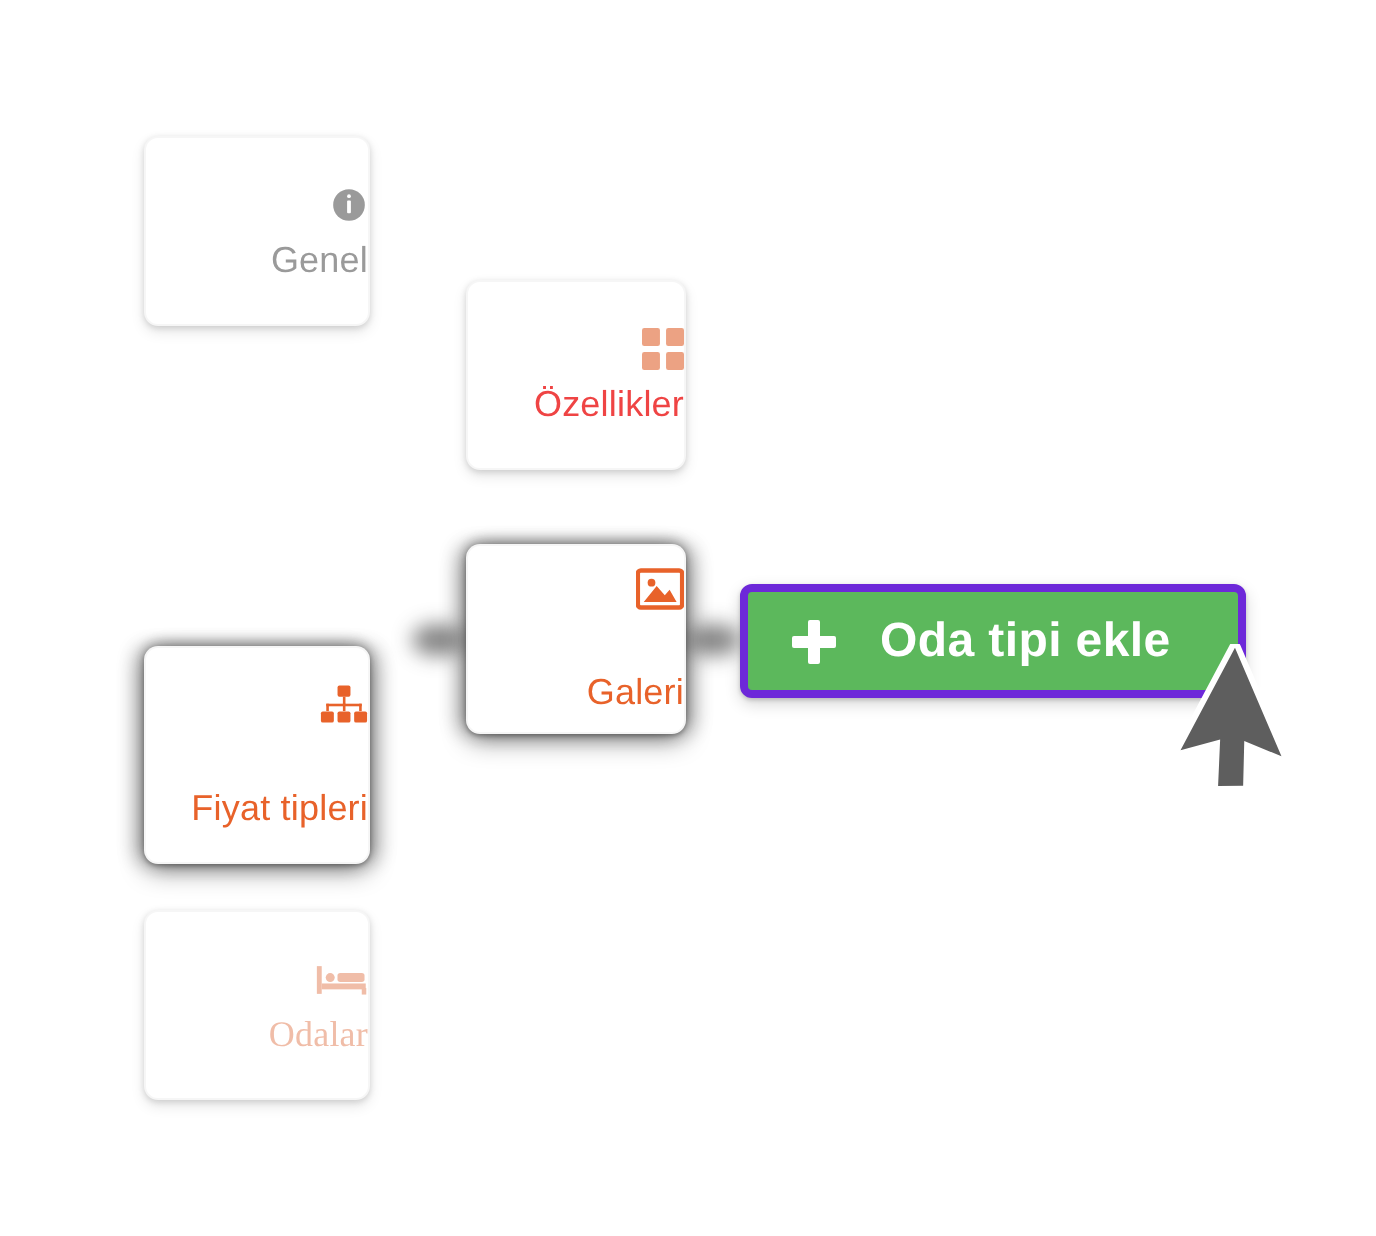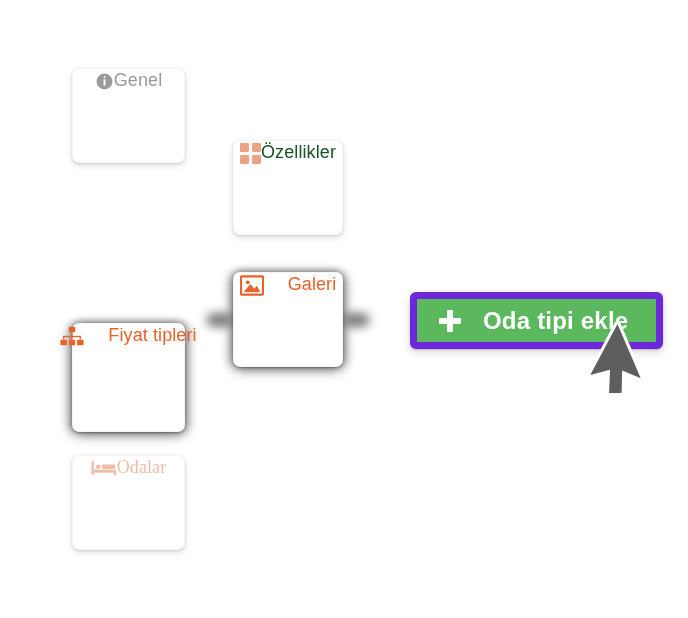--- a/index.html
+++ b/index.html
@@ -22,22 +22,22 @@
     background: #ffffff;
   }
 
   
   .card {
     position: absolute;
     background: #ffffff;
     border-radius: 7px;
     box-sizing: border-box;
     display: flex;
-    flex-direction: row;
-    align-items: flex-start;
+    flex-direction: column;
+    align-items: flex-end;
     justify-content: center;
     box-shadow: 0 1px 3px rgba(0,0,0,0.13),
                 0 3px 7px rgba(0,0,0,0.10);
     border: 1px solid rgba(0,0,0,0.035);
   }
   .card.active {
     box-shadow: 0 1px 2px rgba(0,0,0,0.25),
                 0 4px 12px rgba(0,0,0,0.38),
                 0 -2px 6px rgba(0,0,0,0.22),
                 -5px 0 9px rgba(0,0,0,0.22),
@@ -56,38 +56,37 @@
     line-height: 22px;
     letter-spacing: 0.1px;
     white-space: nowrap;
   }
 
   
   .tone-grey .label  { color: #9a9a9a; }
   .tone-grey svg     { fill: #9a9a9a; }
   .tone-orange .label{ color: #e8622a; }
   .tone-orange svg   { fill: #e8622a; }
-  .tone-faded .label { color: #14532d; }
+  .tone-faded .label { color: #ef4444; }
   .tone-faded svg    { fill: #eca283; }
   .tone-pale .label  { color: #f0bda8; }
   .tone-pale svg     { fill: #f0bda8; }
 
   
   .green-btn {
     position: absolute;
     display: flex;
     align-items: center;
     background: #5cb85c;
-    border: 7px solid #6d28d9;
+    border: 4px solid #6d28d9;
     border-radius: 6px;
     box-sizing: border-box;
     box-shadow: 0 1px 2px rgba(0,0,0,0.18), 0 3px 8px rgba(0,0,0,0.16);
     padding: 0 22px;
     cursor: pointer;
-    margin-left: 40px;
   }
   .green-btn .plus {
     width: 22px;
     height: 22px;
     position: relative;
     flex: 0 0 auto;
     margin-right: 22px;
   }
   .green-btn .plus::before,
   .green-btn .plus::after {

